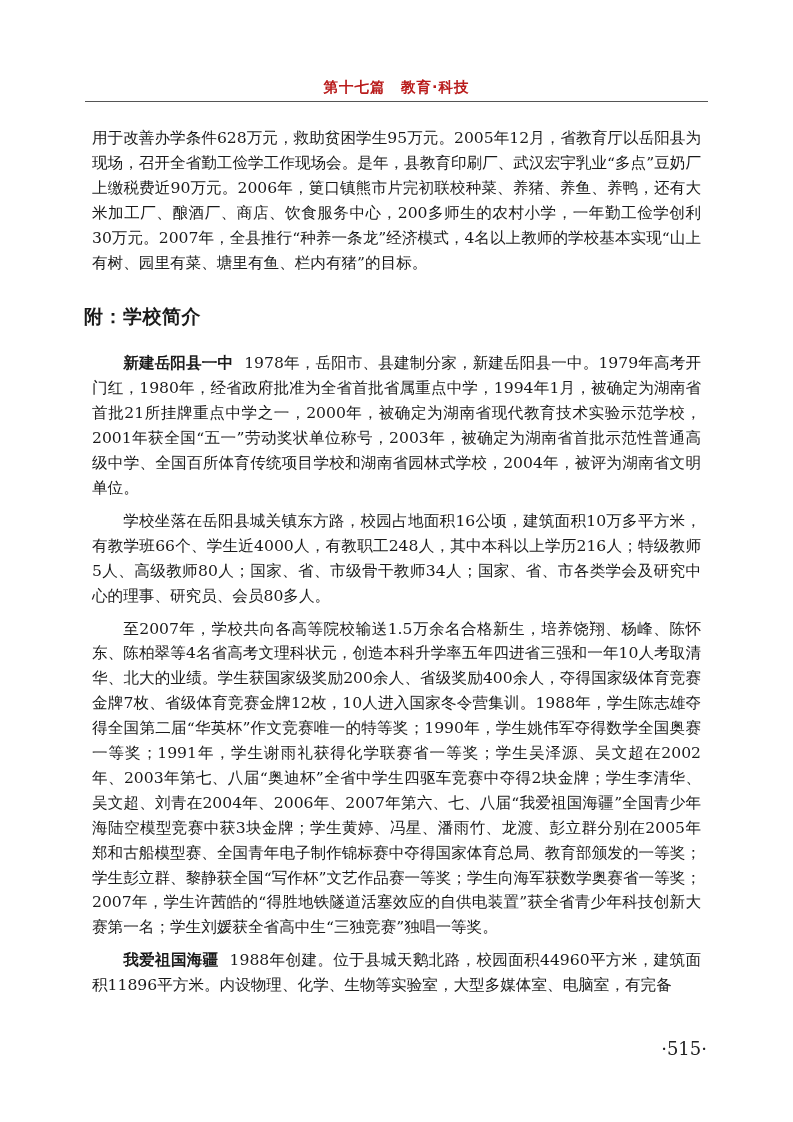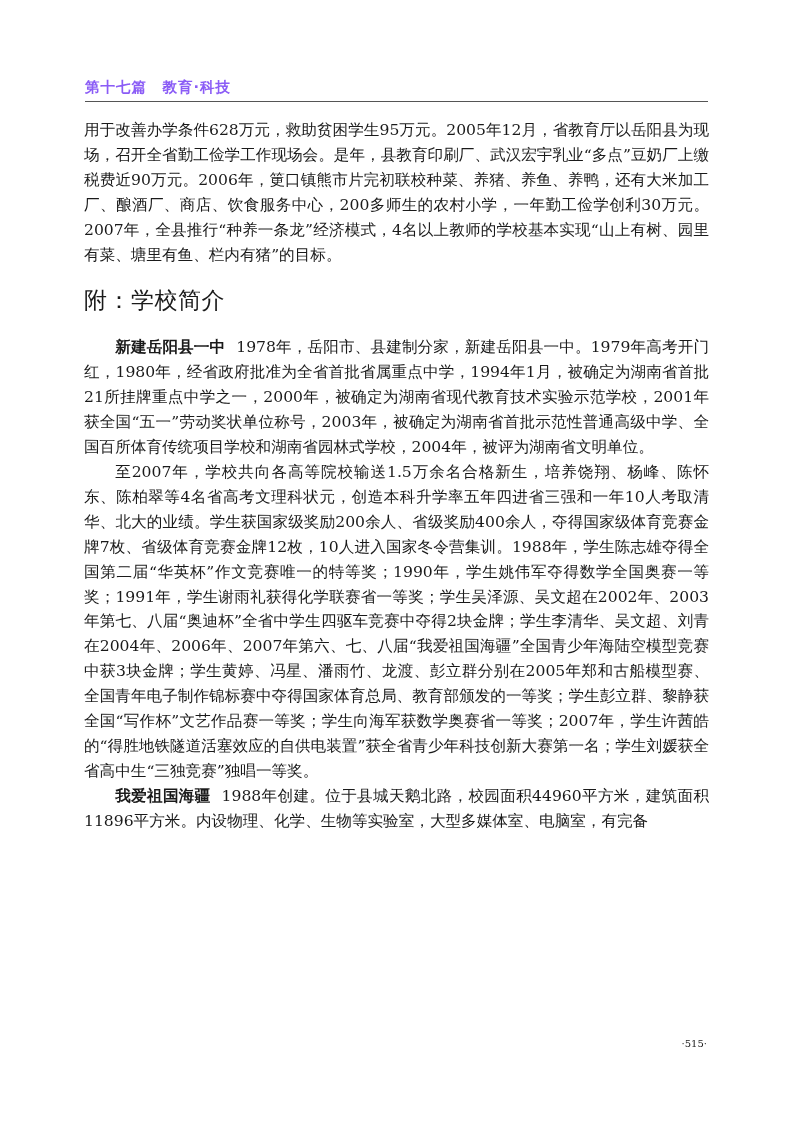--- a/index.html
+++ b/index.html
@@ -3,63 +3,64 @@
   <meta charset="utf-8">
   <style>
     html, body { margin: 0; padding: 0; background: #ffffff; }
     body {
       width: 793px; height: 1122px; position: relative; overflow: hidden;
       font-family: "DejaVu Serif", "Liberation Serif", serif;
       color: #1a1a1a;
     }
     .running-head {
       position: absolute; left: 85px; width: 623px; top: 78px;
-      text-align: left;
+      text-align: center;
       font-family: "DejaVu Sans", "Liberation Sans", sans-serif;
       font-size: 14.5px; font-weight: bold; letter-spacing: 1px;
-      color: #8b5cf6;
+      color: #b91c1c;
     }
     .head-rule {
       position: absolute; left: 85px; width: 623px; top: 101px;
       height: 0; border-top: 1.5px solid #555;
     }
     .body {
       position: absolute; left: 84px; width: 625px; top: 118px;
       font-size: 15.6px; line-height: 24.9px;
       text-align: justify; text-justify: inter-character;
     }
-    .body p { margin: 0; }
+    .body p { margin: 8px; }
     .body p.indent { text-indent: 2em; }
     .section-title {
       font-family: "DejaVu Sans", "Liberation Sans", sans-serif;
-      font-size: 23px; font-weight: normal;
-      margin: 20px 0 22px 0; line-height: 26px;
+      font-size: 19px; font-weight: bold;
+      margin: 28px 0 22px 0; line-height: 26px;
       letter-spacing: 0.5px;
     }
     .school-name {
       font-weight: bold;
       font-family: "DejaVu Serif", "Liberation Serif", serif;
       margin-right: 0.7em;
     }
     .folio {
       position: absolute; left: 0; right: 0; top: 1038px;
       text-align: right; padding-right: 86px;
-      font-size: 10px; color: #222;
+      font-size: 18px; color: #222;
     }
   </style>
 </head>
 <body>
 
 <div class="running-head">第十七篇　教育·科技</div>
 <div class="head-rule"></div>
 
 <div class="body">
   <p>用于改善办学条件628万元，救助贫困学生95万元。2005年12月，省教育厅以岳阳县为现场，召开全省勤工俭学工作现场会。是年，县教育印刷厂、武汉宏宇乳业“多点”豆奶厂上缴税费近90万元。2006年，筻口镇熊市片完初联校种菜、养猪、养鱼、养鸭，还有大米加工厂、酿酒厂、商店、饮食服务中心，200多师生的农村小学，一年勤工俭学创利30万元。2007年，全县推行“种养一条龙”经济模式，4名以上教师的学校基本实现“山上有树、园里有菜、塘里有鱼、栏内有猪”的目标。</p>
 
   <h2 class="section-title">附：学校简介</h2>
 
   <p class="indent"><span class="school-name">新建岳阳县一中</span><span>1978年，岳阳市、县建制分家，新建岳阳县一中。1979年高考开门红，1980年，经省政府批准为全省首批省属重点中学，1994年1月，被确定为湖南省首批21所挂牌重点中学之一，2000年，被确定为湖南省现代教育技术实验示范学校，2001年获全国“五一”劳动奖状单位称号，2003年，被确定为湖南省首批示范性普通高级中学、全国百所体育传统项目学校和湖南省园林式学校，2004年，被评为湖南省文明单位。</span></p>
+  <p class="indent">学校坐落在岳阳县城关镇东方路，校园占地面积16公顷，建筑面积10万多平方米，有教学班66个、学生近4000人，有教职工248人，其中本科以上学历216人；特级教师5人、高级教师80人；国家、省、市级骨干教师34人；国家、省、市各类学会及研究中心的理事、研究员、会员80多人。</p>
   <p class="indent">至2007年，学校共向各高等院校输送1.5万余名合格新生，培养饶翔、杨峰、陈怀东、陈柏翠等4名省高考文理科状元，创造本科升学率五年四进省三强和一年10人考取清华、北大的业绩。学生获国家级奖励200余人、省级奖励400余人，夺得国家级体育竞赛金牌7枚、省级体育竞赛金牌12枚，10人进入国家冬令营集训。1988年，学生陈志雄夺得全国第二届“华英杯”作文竞赛唯一的特等奖；1990年，学生姚伟军夺得数学全国奥赛一等奖；1991年，学生谢雨礼获得化学联赛省一等奖；学生吴泽源、吴文超在2002年、2003年第七、八届“奥迪杯”全省中学生四驱车竞赛中夺得2块金牌；学生李清华、吴文超、刘青在2004年、2006年、2007年第六、七、八届“我爱祖国海疆”全国青少年海陆空模型竞赛中获3块金牌；学生黄婷、冯星、潘雨竹、龙渡、彭立群分别在2005年郑和古船模型赛、全国青年电子制作锦标赛中夺得国家体育总局、教育部颁发的一等奖；学生彭立群、黎静获全国“写作杯”文艺作品赛一等奖；学生向海军获数学奥赛省一等奖；2007年，学生许茜皓的“得胜地铁隧道活塞效应的自供电装置”获全省青少年科技创新大赛第一名；学生刘媛获全省高中生“三独竞赛”独唱一等奖。</p>
 
   <p class="indent"><span class="school-name">我爱祖国海疆</span><span>1988年创建。位于县城天鹅北路，校园面积44960平方米，建筑面积11896平方米。内设物理、化学、生物等实验室，大型多媒体室、电脑室，有完备</span></p>
 </div>
 
 <div class="folio">·515·</div>
 
 </body></html>

